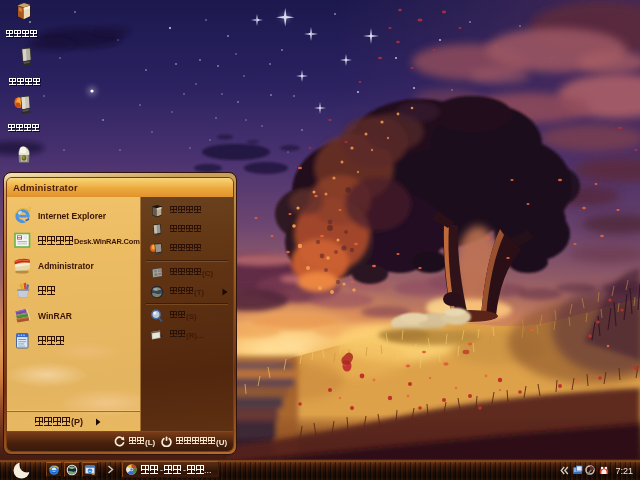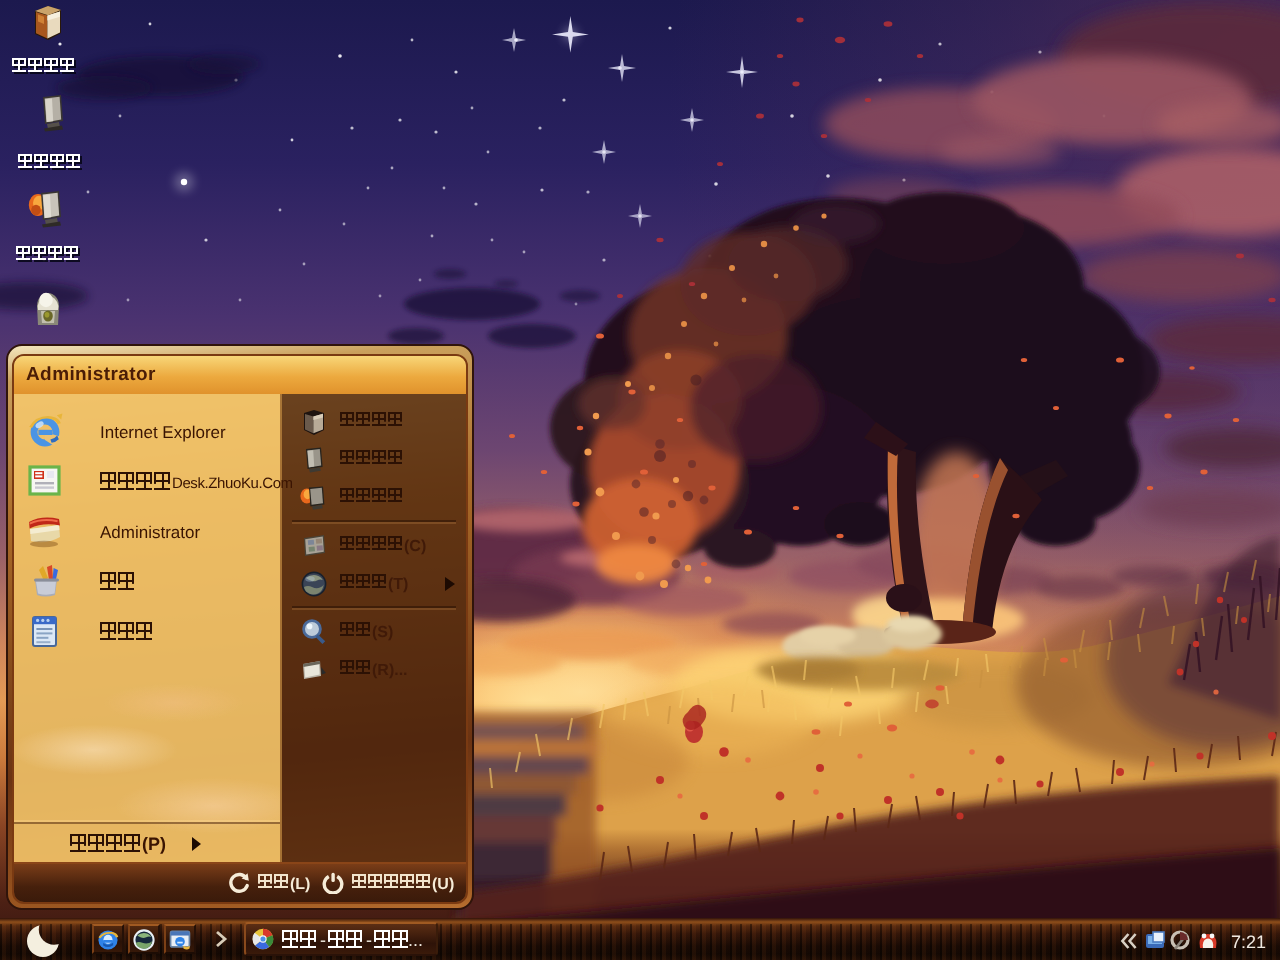--- a/index.html
+++ b/index.html
@@ -499,21 +499,21 @@
 .dicon{position:absolute;text-align:center;}
 .dlab{position:absolute;filter:drop-shadow(1px 1px 0 rgba(5,5,20,0.85));white-space:nowrap;}
 #menu{position:absolute;left:3px;top:172px;width:234px;height:283px;border-radius:8px;border:1px solid #30140a;background:linear-gradient(175deg,#f4e6be 0%,#caa05c 6%,#a96a28 30%,#6b3312 72%,#a05a22 96%,#b87030 100%);box-sizing:border-box;padding:4px 2px 2px 2px;}
 #minner{width:100%;height:100%;border-radius:6px;border:1px solid #7a3a12;box-sizing:border-box;display:flex;flex-direction:column;overflow:hidden;}
 #mhead{height:19px;flex:none;background:linear-gradient(#f8d678,#eca93e 55%,#e0922c);display:flex;align-items:center;padding-left:6px;font-weight:bold;font-size:9.5px;color:#4a1d06;letter-spacing:0.2px;}
 #mbody{flex:1;display:flex;min-height:0;}
 #mleft{width:134px;flex:none;background:radial-gradient(ellipse 60px 18px at 30% 76%,rgba(255,236,210,0.5),rgba(255,236,210,0) 70%),radial-gradient(ellipse 70px 20px at 75% 88%,rgba(255,220,190,0.42),rgba(255,220,190,0) 70%),radial-gradient(ellipse 50px 14px at 60% 66%,rgba(250,200,160,0.3),rgba(250,200,160,0) 70%),rgba(246,200,108,0.87);border-right:1px solid rgba(110,55,15,0.55);position:relative;padding-top:6px;box-sizing:border-box;}
 #mright{flex:1;background:rgba(72,34,13,0.72);padding-top:4px;}
 .mi{height:25px;display:flex;align-items:center;padding-left:6px;}
 .mi svg{flex:none;}
-.mt{margin-left:18px;font-weight:normal;font-size:8.5px;color:#3a1402;white-space:nowrap;}
+.mt{margin-left:6px;font-weight:bold;font-size:8.5px;color:#3a1402;white-space:nowrap;}
 .ri{height:19px;display:flex;align-items:center;padding-left:9px;position:relative;}
 .rt{margin-left:6px;font-weight:bold;font-size:8px;color:#401a08;white-space:nowrap;}
 .rsep{height:1px;background:rgba(40,16,4,0.55);margin:2px 5px 2px 5px;box-shadow:0 1px 0 rgba(255,190,110,0.18);}
 #allprog{position:absolute;left:0;right:0;bottom:0;height:20px;border-top:1px solid rgba(70,30,8,0.5);box-shadow:0 -1px 0 rgba(255,220,150,0.35);display:flex;align-items:center;padding-left:28px;box-sizing:border-box;}
 #mfoot{height:19px;flex:none;background:linear-gradient(#7a3d18,#46200c 60%,#3a1a0a);border-top:1px solid #8a4518;position:relative;}
 .fi{position:absolute;top:0;height:100%;display:flex;align-items:center;}
 .ft{margin-left:4px;font-size:8px;color:#f6ecd8;font-weight:bold;white-space:nowrap;}
 #taskbar{position:absolute;left:0;top:459px;width:640px;height:21px;background:linear-gradient(180deg,#30120a 0,#8e4e1a 2px,#5c2c10 4px,#38180a 8px,#1c0c05 14px,#160a04 18px,#241006 21px);}
 #tstripes{position:absolute;left:0;top:3px;width:100%;height:18px;background:repeating-linear-gradient(90deg,rgba(0,0,0,0.42) 0 1px,rgba(120,60,20,0.12) 1px 3px,rgba(0,0,0,0.08) 3px 5px);}
 .qbtn{position:absolute;top:3px;width:16px;height:15px;background:linear-gradient(#52280f,#2a1207 60%,#361808);border:1px solid;border-color:#a05a22 #241007 #1c0c04 #7c4016;box-sizing:border-box;display:flex;align-items:center;justify-content:center;}
@@ -588,21 +588,21 @@
 <div class="mi">
               <svg width="19" height="19" viewBox="0 0 19 19">
                 <rect x="2" y="2.5" width="14.5" height="13.5" fill="#f6f6f2" stroke="#6ab44a" stroke-width="1.6"></rect>
                 <rect x="4" y="4.5" width="5" height="4" fill="#d03018"></rect>
                 <rect x="4.6" y="5.1" width="3.6" height="1" fill="#fff"></rect>
                 <rect x="4.6" y="6.7" width="3.6" height="1" fill="#fff"></rect>
                 <rect x="4.5" y="10" width="9.5" height="1.2" fill="#b0b0b8"></rect>
                 <rect x="4.5" y="12.2" width="9.5" height="1.2" fill="#c8c8d0"></rect>
                 <rect x="10.5" y="4.5" width="3.5" height="3.5" fill="#e8e8f0"></rect>
               </svg>
-              <span class="mt"><span class="k kd k8"></span><span class="k kd k8"></span><span class="k kd k8"></span><span class="k kd k8"></span><span style="font-size:7.5px;letter-spacing:-0.2px;">Desk.ZhuoKu.Com</span></span>
+              <span class="mt"><span class="k kd k8"></span><span class="k kd k8"></span><span class="k kd k8"></span><span class="k kd k8"></span><span style="font-size:7.5px;letter-spacing:-0.2px;">Desk.WinRAR.Com</span></span>
             </div>
 <div class="mi">
               <svg width="19" height="19" viewBox="0 0 19 19">
                 <path d="M2 8.5 L16.5 6.5 L17 12.5 Q10 16.5 2.5 14.5 Z" fill="#e8d8a8"></path>
                 <path d="M2 8.5 L16.5 6.5 L16.7 9 L2.2 11 Z" fill="#f4ecd0"></path>
                 <path d="M1.5 5 Q8 1.5 16.5 3.5 L17 6.8 Q9 5 1.8 8.2 Z" fill="#c02818"></path>
                 <path d="M1.8 5.8 Q8 3 15.8 4.6" stroke="#f06a4a" stroke-width="1" fill="none"></path>
                 <ellipse cx="9" cy="16" rx="7" ry="1.6" fill="#8a5a20" opacity="0.5"></ellipse>
               </svg>
               <span class="mt">Administrator</span>
@@ -610,20 +610,32 @@
 <div class="mi">
               <svg width="19" height="19" viewBox="0 0 19 19">
                 <path d="M6.5 4 L8.5 2 L11 8 L9 9.5 Z" fill="#e0a828"></path>
                 <path d="M10.5 2.5 L13 1.5 L13.5 8.5 L11.5 9 Z" fill="#d84828"></path>
                 <path d="M13.8 3 L16 4 L14.8 9.5 L13.2 9 Z" fill="#3a6ae0"></path>
                 <path d="M4.5 9 L15.5 9 L14.5 16.5 Q9.5 18 5.5 16.5 Z" fill="#a8acb8"></path>
                 <path d="M5 9.8 L15 9.8 L14.3 15.8 Q9.8 17 6 15.7 Z" fill="#c8ccd8"></path>
                 <rect x="4" y="8.2" width="12.5" height="1.6" rx="0.8" fill="#8a8e9a"></rect>
               </svg>
               <span class="mt"><span class="k kd k8"></span><span class="k kd k8"></span></span>
+            </div>
+<div class="mi">
+              <svg width="19" height="19" viewBox="0 0 19 19">
+                <path d="M2.5 5.5 L13 3 L14 6.5 L3.5 9 Z" fill="#7a4aa8"></path>
+                <path d="M3 9.2 L14.5 7 L15.5 10.5 L4 12.8 Z" fill="#4a8a3a"></path>
+                <path d="M3.5 13 L15.5 11 L16.5 14.5 L4.5 16.5 Z" fill="#a8542c"></path>
+                <path d="M13 3 L14 6.5 L15 6.2 L14 2.8 Z M14.5 7 L15.5 10.5 L16.5 10.2 L15.5 6.8 Z M15.5 11 L16.5 14.5 L17.5 14.2 L16.5 10.8 Z" fill="#e8dcc0"></path>
+                <path d="M2.5 5.5 L13 3 L13.3 4 L2.8 6.6 Z" fill="#9a6ac8"></path>
+                <path d="M3 9.2 L14.5 7 L14.8 8 L3.3 10.3 Z" fill="#6aaa5a"></path>
+                <path d="M3.5 13 L15.5 11 L15.8 12 L3.8 14.1 Z" fill="#c87444"></path>
+              </svg>
+              <span class="mt">WinRAR</span>
             </div>
 <div class="mi">
               <svg width="19" height="19" viewBox="0 0 19 19">
                 <rect x="3.5" y="2.5" width="11.5" height="14.5" rx="1" fill="#dce8f6" stroke="#48689a" stroke-width="1"></rect>
                 <rect x="3.5" y="2.5" width="11.5" height="3.6" fill="#3a6ac8"></rect>
                 <circle cx="5.8" cy="4.2" r="0.8" fill="#b8d0ee"></circle>
                 <circle cx="8.4" cy="4.2" r="0.8" fill="#b8d0ee"></circle>
                 <circle cx="11" cy="4.2" r="0.8" fill="#b8d0ee"></circle>
                 <rect x="5.2" y="8" width="8" height="1" fill="#7a94b8"></rect>
                 <rect x="5.2" y="10.2" width="8" height="1" fill="#8aa4c4"></rect>

